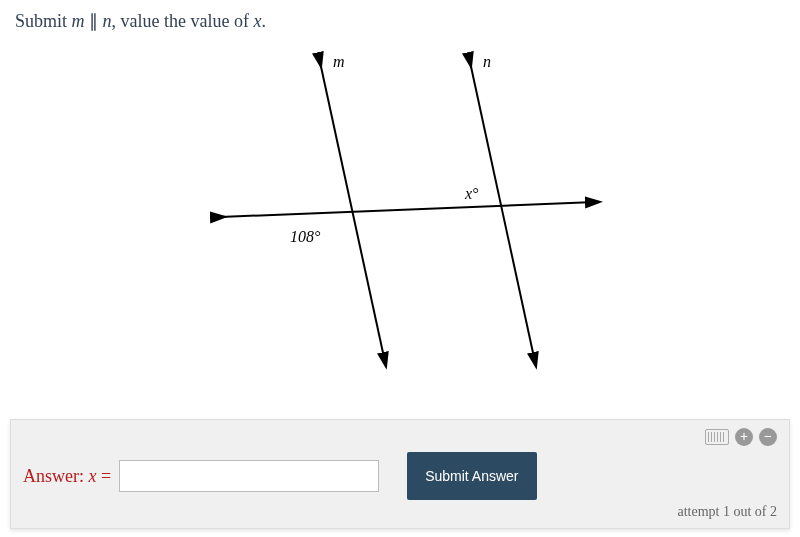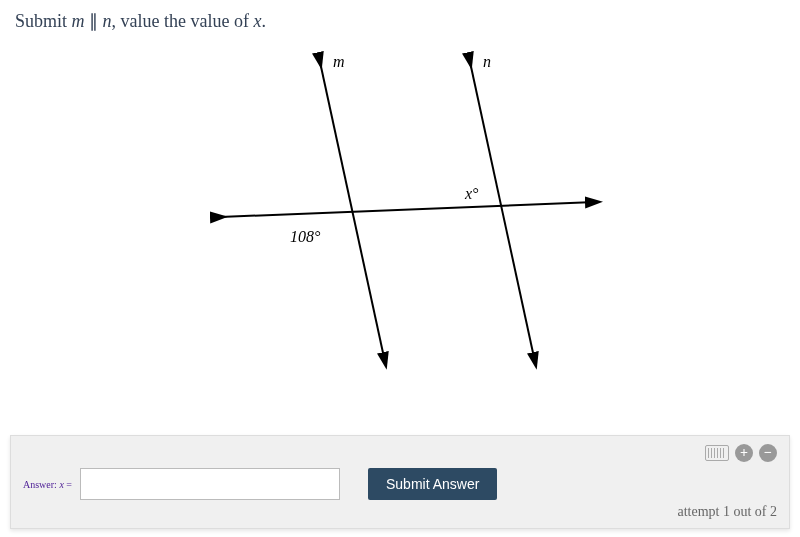--- a/index.html
+++ b/index.html
@@ -103,40 +103,40 @@
       line-height: 1;
       cursor: pointer;
     }
     .answer-row {
       display: flex;
       align-items: center;
       gap: 8px;
       margin-bottom: 4px;
     }
     .answer-label {
-      font-size: 10px;
-      color: #4c1d95;
+      font-size: 18px;
+      color: #b91c1c;
     }
     .answer-label .math {
       font-family: 'Times New Roman', serif;
       font-style: italic;
     }
     .answer-input {
       width: 260px;
       height: 32px;
       border: 1px solid #bbb;
       background: white;
       padding: 4px 8px;
       font-size: 15px;
     }
     .submit-btn {
       background: #2d4a63;
       color: white;
       border: none;
-      padding: 8px 18px;
+      padding: 16px 18px;
       font-size: 14px;
       cursor: pointer;
       border-radius: 2px;
       margin-left: 20px;
     }
     .attempt-text {
       text-align: right;
       font-size: 14px;
       color: #666;
       margin-top: 2px;

